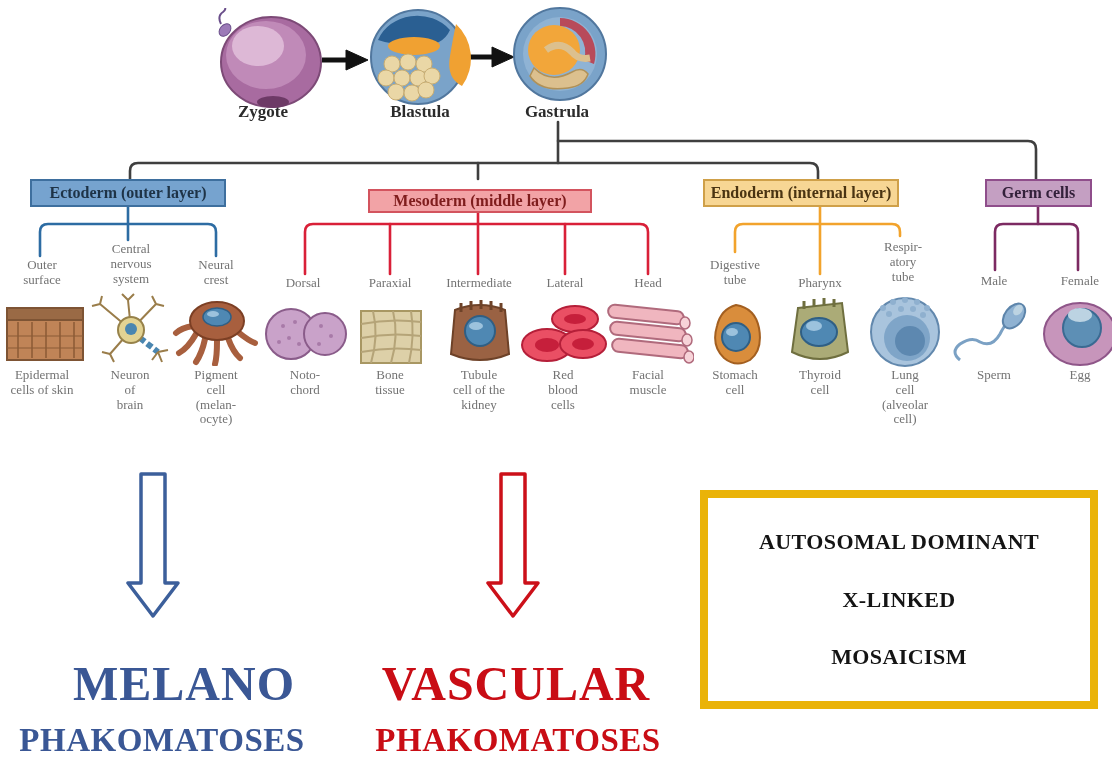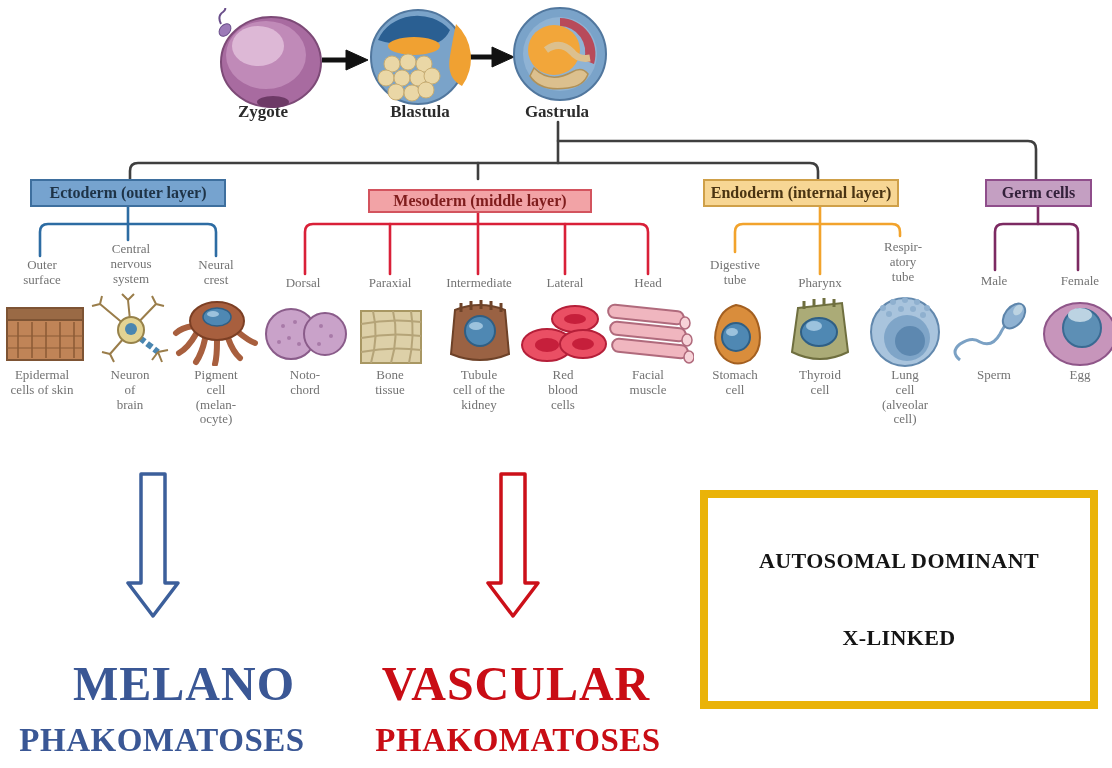--- a/index.html
+++ b/index.html
@@ -307,15 +307,16 @@
   <div class="lbl" style="left:1080px;top:368px;">Egg</div>
 
   <div class="outcome-title" style="left:165px;top:656px;color:#3a5795;margin-left:19px;">MELANO</div>
   <div class="outcome-sub" style="left:162px;top:722px;color:#3a5795;">PHAKOMATOSES</div>
   <div class="outcome-title" style="left:516px;top:656px;color:#c90d15;">VASCULAR</div>
   <div class="outcome-sub" style="left:518px;top:722px;color:#c90d15;">PHAKOMATOSES</div>
 
   <div class="inh-box">
     <div class="inh-item">AUTOSOMAL DOMINANT</div>
     <div class="inh-item">X-LINKED</div>
+    <div class="inh-item">MOSAICISM</div>
   </div>
 
 </div>
 
 </body></html>

